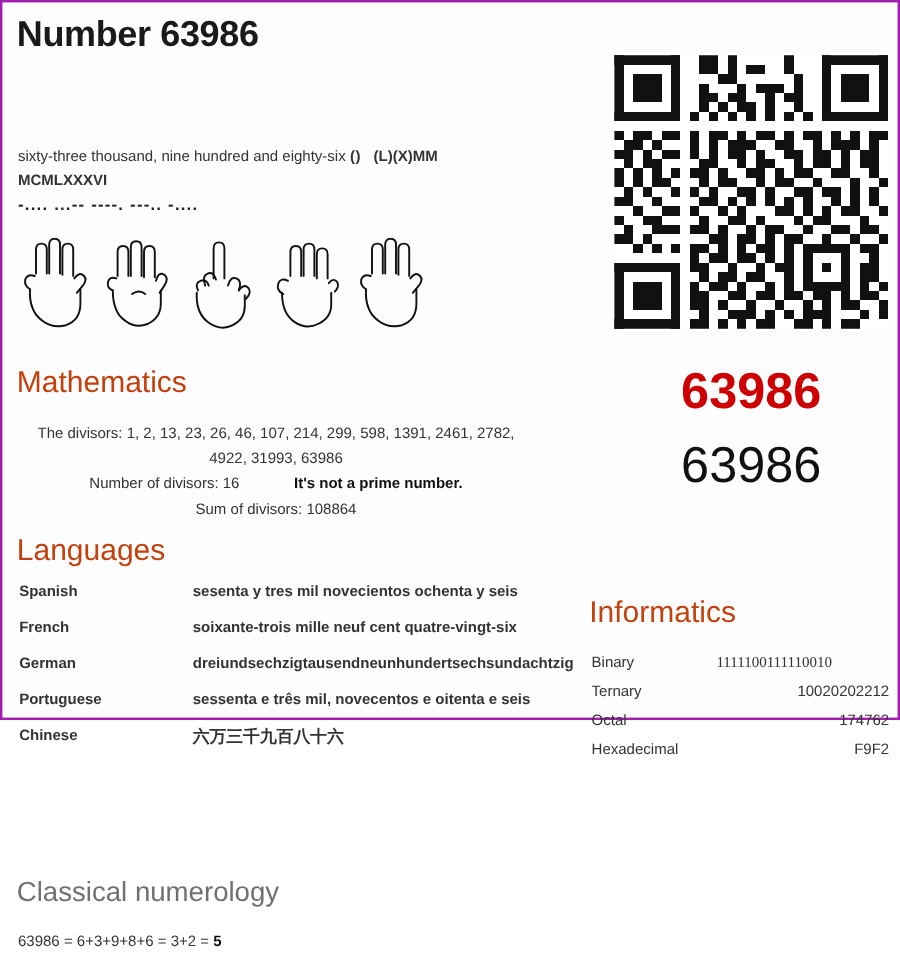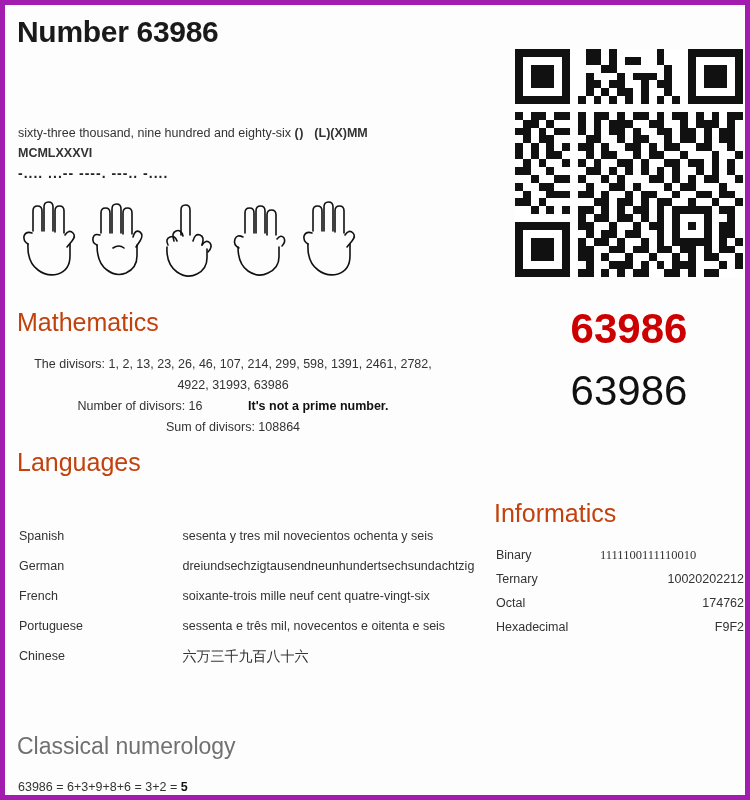--- a/index.html
+++ b/index.html
@@ -6,23 +6,23 @@
   html, body {
     margin: 0; padding: 0;
     width: 750px; height: 800px;
     background: #ffffff;
     font-family: "Liberation Sans", sans-serif;
     color: #222;
     overflow: hidden;
   }
   .page {
     position: relative;
-    width: 750px; height: 800px;
+    width: 750px; height: 600px;
     background: #fdfdfd;
-    border: 5px solid #a21caf;
+    border: 2px solid #a21caf;
   }
 
   
   .title {
     position: absolute;
     left: 12px; top: 10px;
     font-size: 30px;
     font-weight: bold;
     color: #1a1a1a;
     letter-spacing: -0.3px;
@@ -114,24 +114,25 @@
   .notprime {
     font-weight: bold;
     color: #111;
     margin-left: 42px;
   }
 
   
   .lang-h { left: 12px; top: 443px; }
   .lang-table {
     position: absolute;
-    left: 10px; top: 516px;
+    left: 10px; top: 476px;
     width: 470px;
     border-collapse: collapse;
     font-size: 12.5px;
+    font-weight: bold;
   }
   .lang-table td {
     vertical-align: top;
     padding: 5px 4px 5px 4px;
     line-height: 20px;
     color: #333;
   }
   .lang-table td.name { width: 160px; padding-left: 4px; }
   .lang-table td.val { width: 300px; }
   .lang-table tr.chinese td.val { font-size: 14px; }
@@ -491,26 +492,26 @@
   </div>
 
   <div class="h2 lang-h">Languages</div>
   <table class="lang-table">
     <tbody>
       <tr>
         <td class="name">Spanish</td>
         <td class="val">sesenta y tres mil novecientos ochenta y seis</td>
       </tr>
       <tr>
+        <td class="name">French</td>
+        <td class="val">soixante-trois mille neuf cent quatre-vingt-six</td>
+      </tr>
+      <tr>
         <td class="name">German</td>
         <td class="val">dreiundsechzigtausendneunhundertsechsundachtzig</td>
-      </tr>
-      <tr>
-        <td class="name">French</td>
-        <td class="val">soixante-trois mille neuf cent quatre-vingt-six</td>
       </tr>
       <tr>
         <td class="name">Portuguese</td>
         <td class="val">sessenta e três mil, novecentos e oitenta e seis</td>
       </tr>
       <tr class="chinese">
         <td class="name">Chinese</td>
         <td class="val">六万三千九百八十六</td>
       </tr>
     </tbody>

